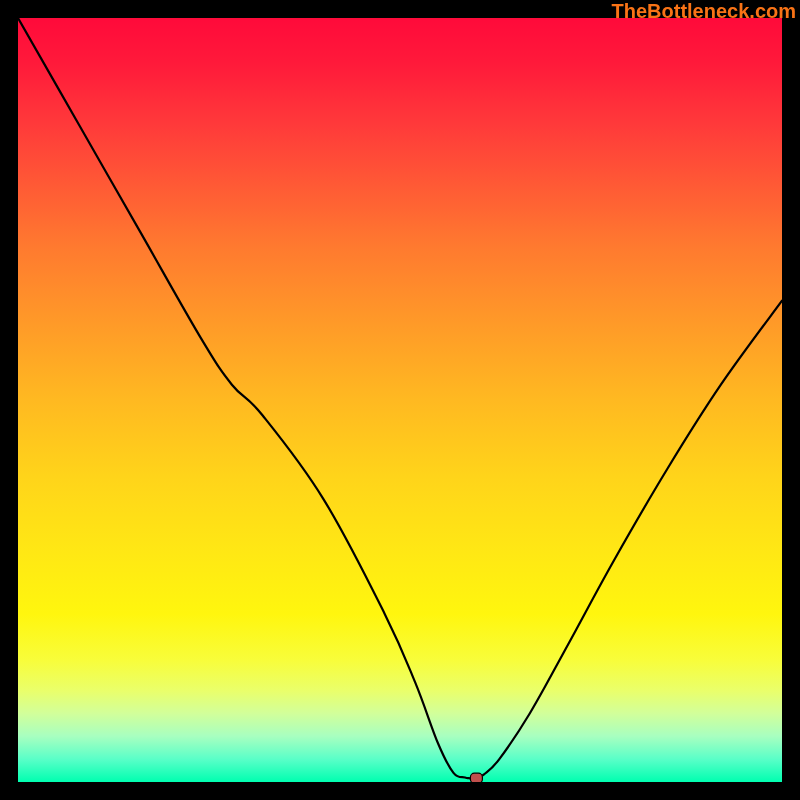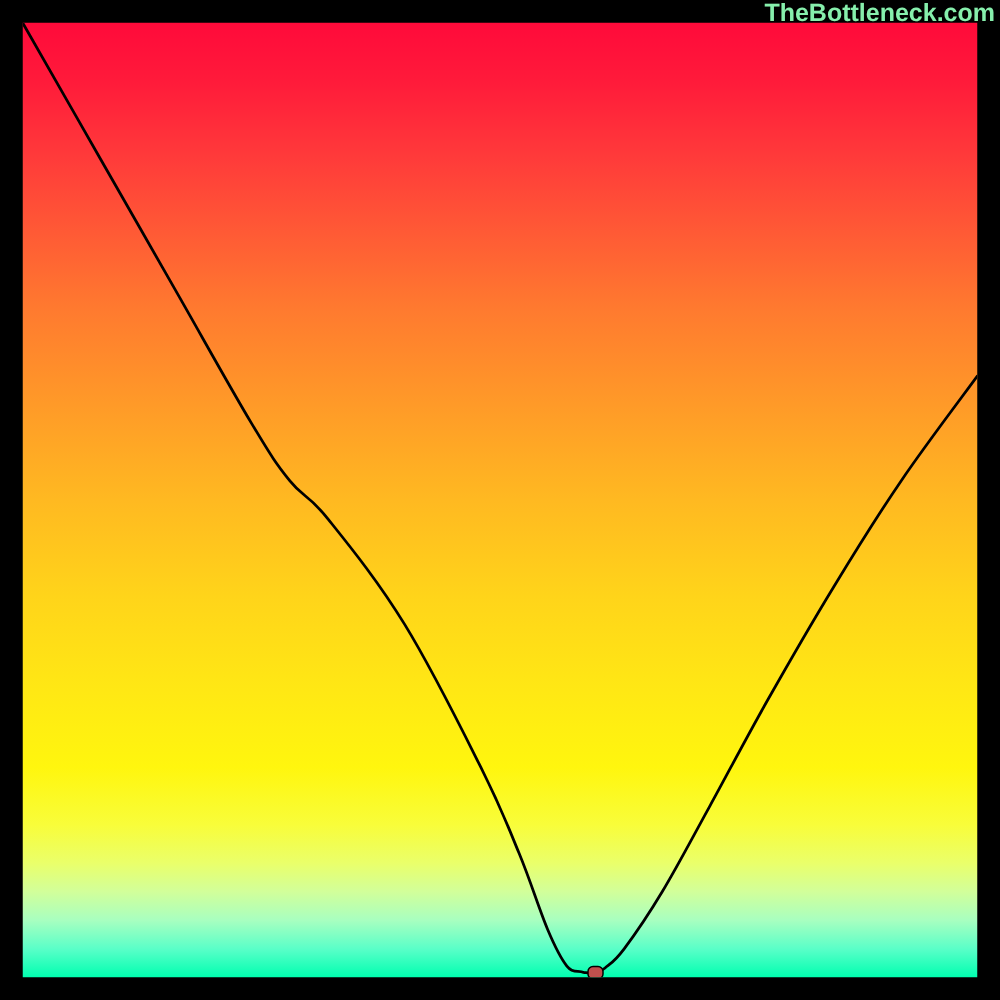--- a/index.html
+++ b/index.html
@@ -57,21 +57,21 @@
     stroke: #000;
     stroke-width: 1.2;
   }
   .watermark {
     position: absolute;
     top: 0px;
     right: 4px;
     font-family: Arial, Helvetica, sans-serif;
     font-size: 20px;
     font-weight: 600;
-    color: #86efac;
+    color: #f97316;
     letter-spacing: 0;
   }
 </style>
 </head>
 <body>
 
 <div class="frame">
 
   <div class="plot-area">
     <div class="gradient-fill"></div>

